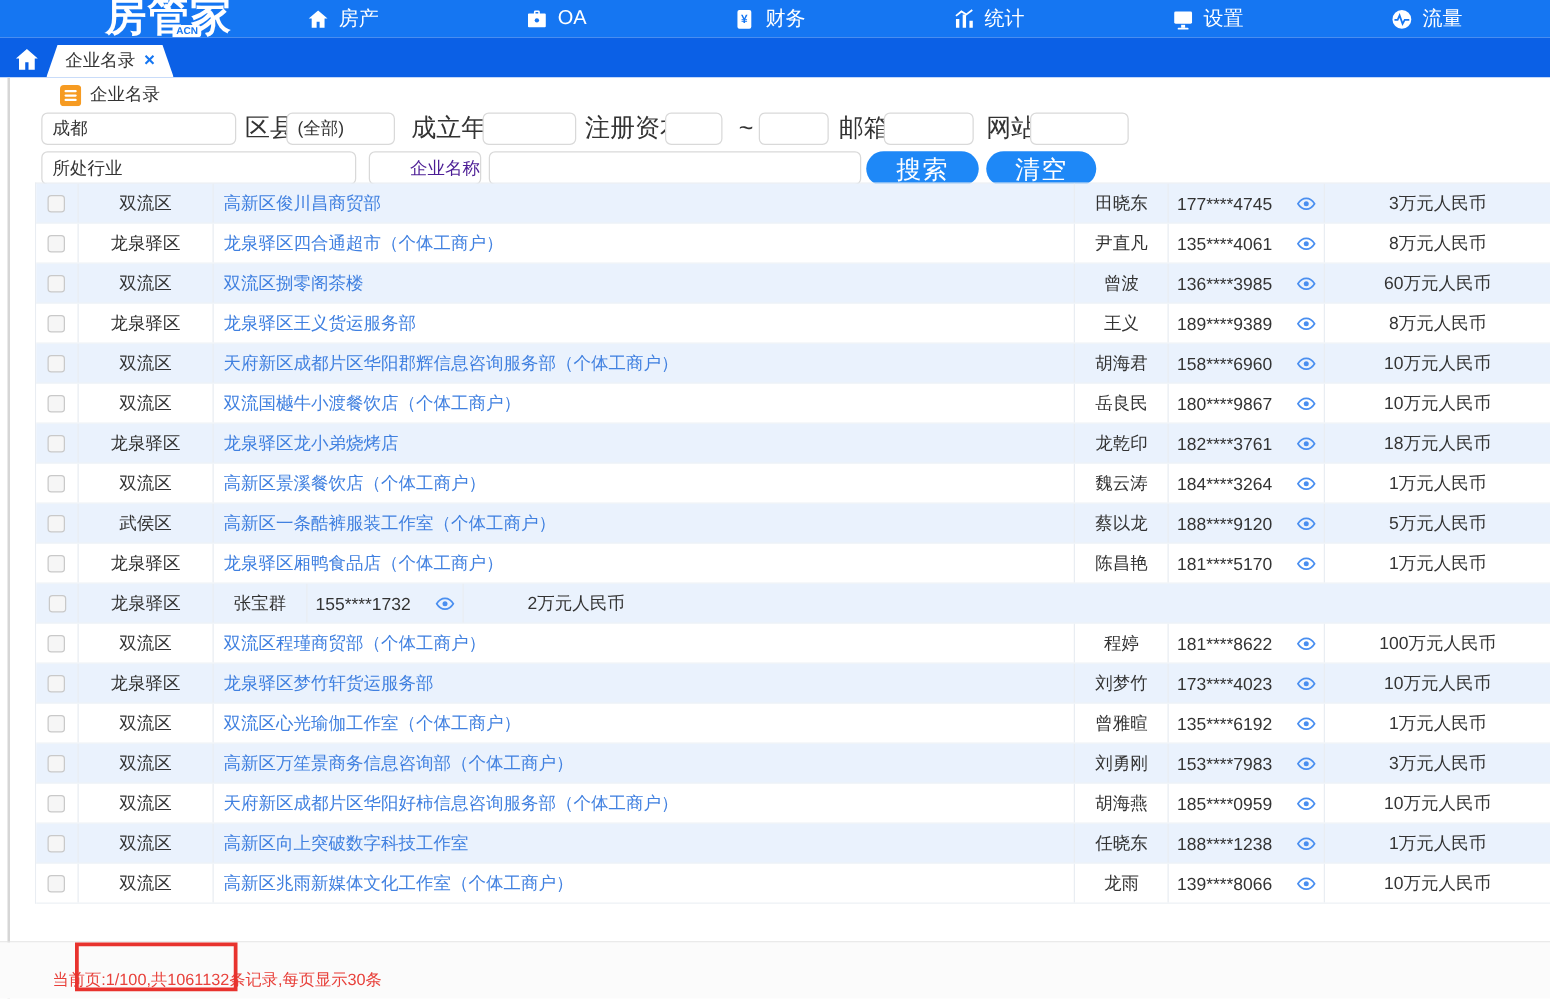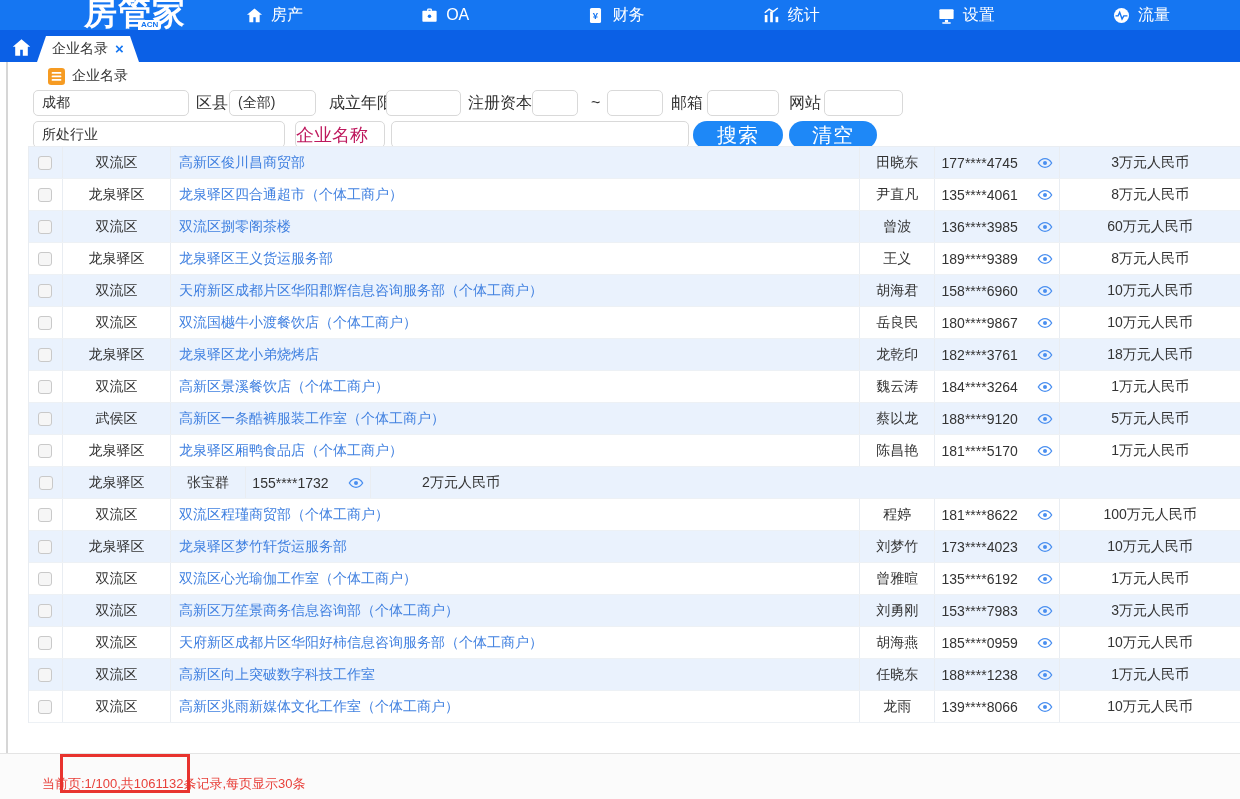--- a/index.html
+++ b/index.html
@@ -25,25 +25,25 @@
   .tab-close { color:#1576f2; font-weight:700; font-size:15px; line-height:14px; cursor:pointer; }
 
   
   .content { position:absolute; top:62px; left:0; width:1240px; height:737px; background:#fff; }
   .left-line { position:absolute; left:6px; top:0; width:2px; height:737px; background:#d6d6d6; }
 
   .section-head { position:absolute; left:48px; top:5px; display:flex; align-items:center; gap:7px; font-size:14px; color:#333; }
   .section-head svg { width:17px; height:17px; display:block; }
 
   
-  .flabel { position:absolute; height:26px; line-height:26px; font-size:16px; color:#333; white-space:nowrap; }
+  .flabel { position:absolute; height:26px; line-height:26px; font-size:20px; color:#333; white-space:nowrap; }
   .fin { position:absolute; height:26px; border:1px solid #d9d9d9; border-radius:5px; font-size:14px; color:#333;
     padding:0 8px; outline:none; background:#fff; font-family:inherit; }
-  .fbox { position:absolute; height:27px; border:1px solid #d9d9d9; border-radius:5px; font-size:18px; color:#be185d;
-    display:flex; align-items:center; justify-content:flex-start; background:#fff; cursor:pointer; }
+  .fbox { position:absolute; height:27px; border:1px solid #d9d9d9; border-radius:5px; font-size:14px; color:#4c1d95;
+    display:flex; align-items:center; justify-content:flex-end; background:#fff; cursor:pointer; }
   .btn { position:absolute; height:28px; border:none; border-radius:14px; background:#1e88f7; color:#fff;
     font-size:20px; cursor:pointer; font-family:inherit; letter-spacing:1px; }
 
   .f-city{left:33px; top:28px; width:156px;}
   .l-district{left:196px; top:28px;}
   .f-district{left:229px; top:28px; width:87px;}
   .l-years{left:329px; top:28px;}
   .f-years{left:386px; top:28px; width:75px;}
   .l-capital{left:468px; top:28px;}
   .f-capmin{left:532px; top:28px; width:46px;}

